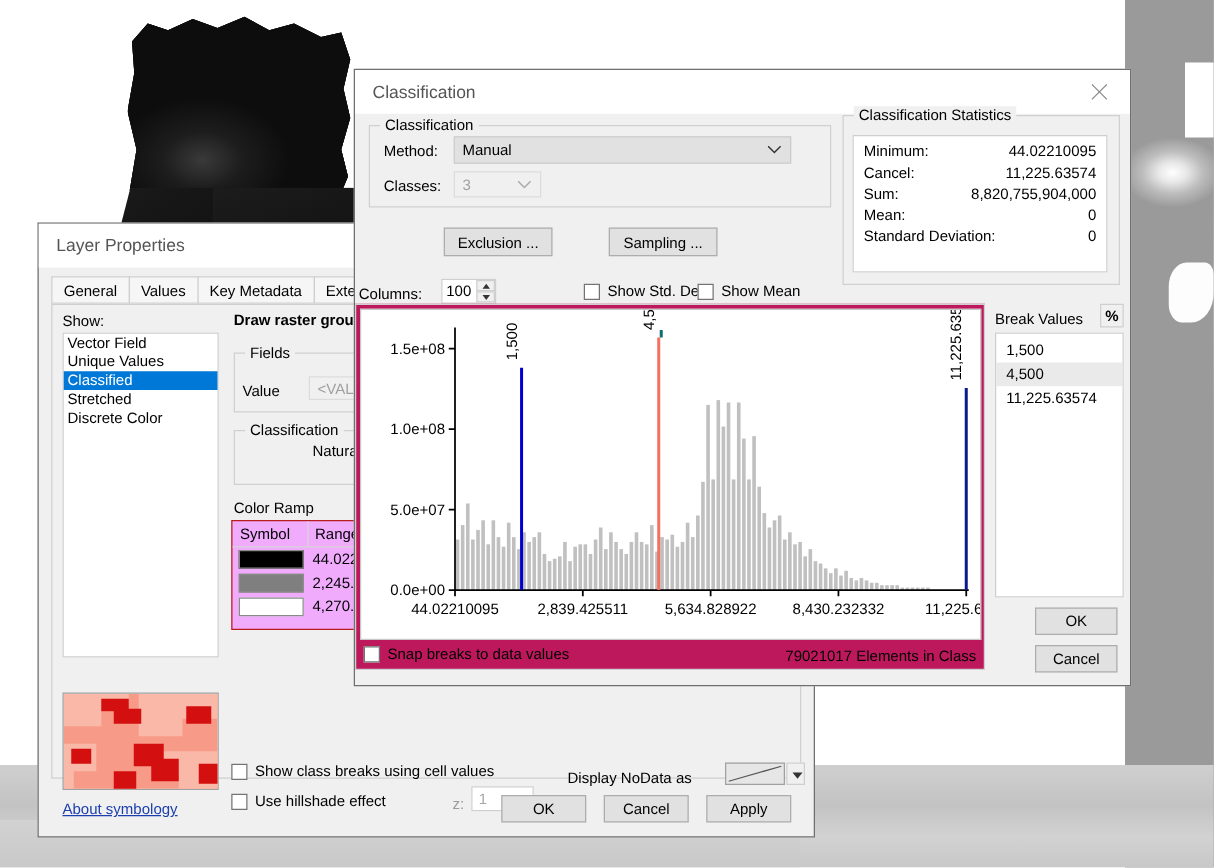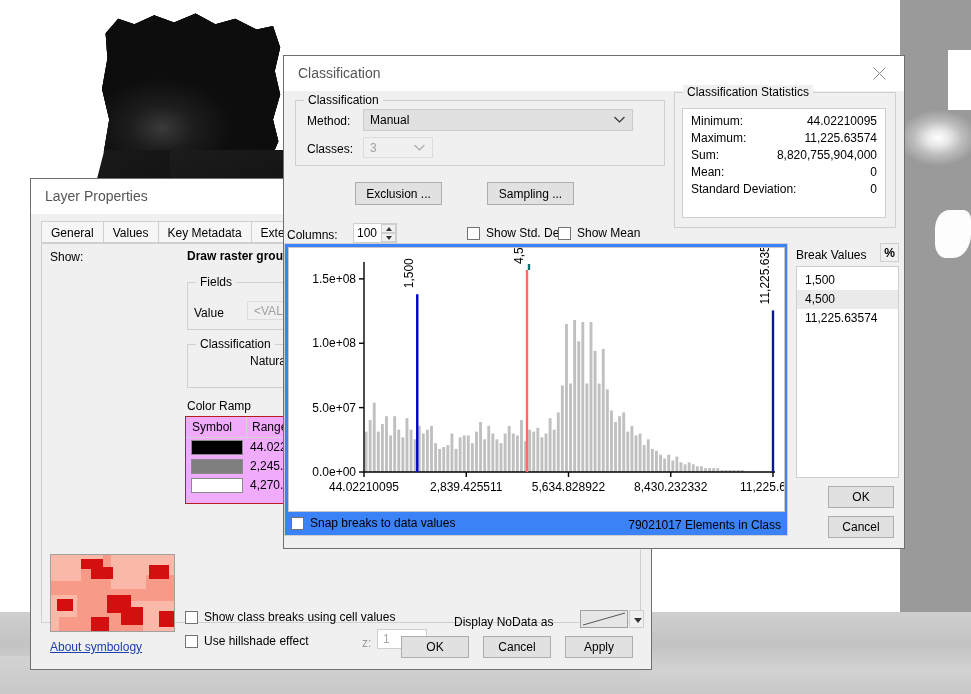--- a/index.html
+++ b/index.html
@@ -97,21 +97,21 @@
   
   #classification{left:283px;top:55px;width:620px;height:492px;}
 
   
   .stat-list{position:absolute;background:#fff;border:1px solid #cfcfcf;box-sizing:border-box;}
   .stat-row{position:relative;height:17px;font-size:12px;}
   .stat-row .k{position:absolute;left:8px;top:1px;}
   .stat-row .v{position:absolute;right:8px;top:1px;}
 
   
-  #hist-panel{position:absolute;left:0px;top:187px;width:504px;height:293px;background:#3b82f6;border:1px solid #cfcfcf;box-sizing:border-box;}
+  #hist-panel{position:absolute;left:0px;top:187px;width:504px;height:293px;background:#be185d;border:1px solid #cfcfcf;box-sizing:border-box;}
   #hist-plot{position:absolute;left:3px;top:3px;width:497px;height:265px;background:#fff;border:1px solid #c8c8c8;box-sizing:border-box;}
 
   
   .lv{position:absolute;background:#fff;border:1px solid #cfcfcf;box-sizing:border-box;padding-top:4px;}
   .lv .it{height:19px;line-height:19px;padding-left:8px;font-size:12px;}
   .lv .it.sel{background:#eaeaea;}
 
   
   #layerprops{left:30px;top:178px;width:620px;height:490px;}
   .tabs{position:absolute;left:10px;top:42px;height:22px;display:flex;}
@@ -163,20 +163,27 @@
     <div class="tab">Values</div>
     <div class="tab">Key Metadata</div>
     <div class="tab">Extent</div>
     <div class="tab">Displ</div>
   </div>
   <div class="tabline"></div>
 
   <div class="panel">
     <div class="lbl" style="left:8px;top:6px;">Show:</div>
 
+    <div class="listbox" style="left:8px;top:22px;width:125px;height:260px;">
+      <div class="it">Vector Field</div>
+      <div class="it">Unique Values</div>
+      <div class="it sel">Classified</div>
+      <div class="it">Stretched</div>
+      <div class="it">Discrete Color</div>
+    </div>
 
     <div class="lbl" style="left:145px;top:5px;font-weight:bold;">Draw raster groupi</div>
 
     <div class="gb" style="left:145px;top:38px;width:260px;height:46px;">
       <div class="cap">Fields</div>
     </div>
     <div class="lbl" style="left:152px;top:62px;">Value</div>
     <div class="combo disabled" style="left:205px;top:57px;width:120px;height:19px;">
       <div class="v">&lt;VALUE</div>
     </div>
@@ -305,21 +312,21 @@
 
   <div class="gb" style="left:390px;top:36px;width:220px;height:134px;">
     <div class="cap">Classification Statistics</div>
   </div>
   <div class="stat-list" style="left:398px;top:52px;width:204px;height:110px;padding-top:4px;">
     <div class="stat-row">
       <span class="k">Minimum:</span>
       <span class="v">44.02210095</span>
     </div>
     <div class="stat-row">
-      <span class="k">Maximum:</span>
+      <span class="k">Cancel:</span>
       <span class="v">11,225.63574</span>
     </div>
     <div class="stat-row">
       <span class="k">Sum:</span>
       <span class="v">8,820,755,904,000</span>
     </div>
     <div class="stat-row">
       <span class="k">Mean:</span>
       <span class="v">0</span>
     </div>

